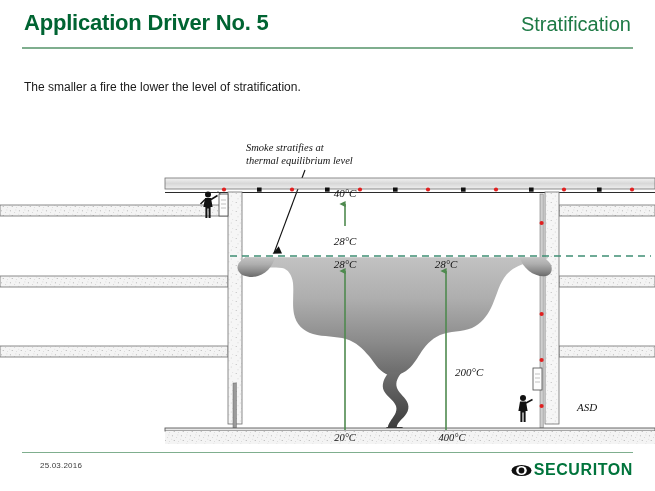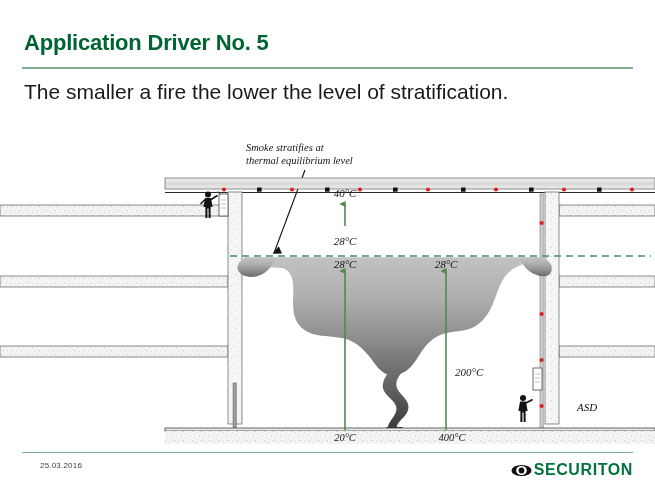--- a/index.html
+++ b/index.html
@@ -4,40 +4,40 @@
 <style>
   html,body{margin:0;padding:0;}
   body{
     width:655px;height:491px;background:#ffffff;
     font-family:"Liberation Sans", sans-serif;
     overflow:hidden;position:relative;
   }
   #slide{position:absolute;left:0;top:0;width:655px;height:491px;background:#fff;}
 
   
-  .hdr{position:absolute;left:0;top:0;width:655px;height:52px;margin-top:20px;}
+  .hdr{position:absolute;left:0;top:0;width:655px;height:52px;}
   .hdr-title{
     position:absolute;left:24px;top:10px;
     font-size:22px;font-weight:bold;color:#006432;
     letter-spacing:-0.2px;white-space:nowrap;
   }
   .hdr-sub{
     position:absolute;right:24px;top:13px;
     font-size:20px;font-weight:normal;color:#1d7a45;
     white-space:nowrap;
   }
   .hdr-rule{
     position:absolute;left:22px;top:47px;width:611px;height:2px;
     background:#7fae8e;
   }
 
   
   .lead{
     position:absolute;left:24px;top:80px;
-    font-size:21px;color:#1a1a1a;white-space:nowrap;
+    font-size:12px;color:#1a1a1a;white-space:nowrap;
   }
 
   
   #figure{position:absolute;left:0;top:128px;width:568px;height:316px;}
   #figsvg{display:block;}
 
   
   .ftr-rule{
     position:absolute;left:22px;top:452px;width:611px;height:1px;
     background:#7fae8e;
@@ -56,20 +56,21 @@
   }
   .eye{display:block;}
 </style>
 </head>
 <body>
 
 <div id="slide">
 
   <div class="hdr">
     <div class="hdr-title">Application Driver No. 5</div>
+    <div class="hdr-sub">Stratification</div>
     <div class="hdr-rule"></div>
   </div>
 
   <div class="lead">The smaller a fire the lower the level of stratification.</div>
 
   <div id="figure">
     <svg id="figsvg" width="655" height="316" viewBox="0 0 655 316">
       <defs>
 
         <linearGradient id="gSmoke" x1="0" y1="0" x2="0" y2="1">

